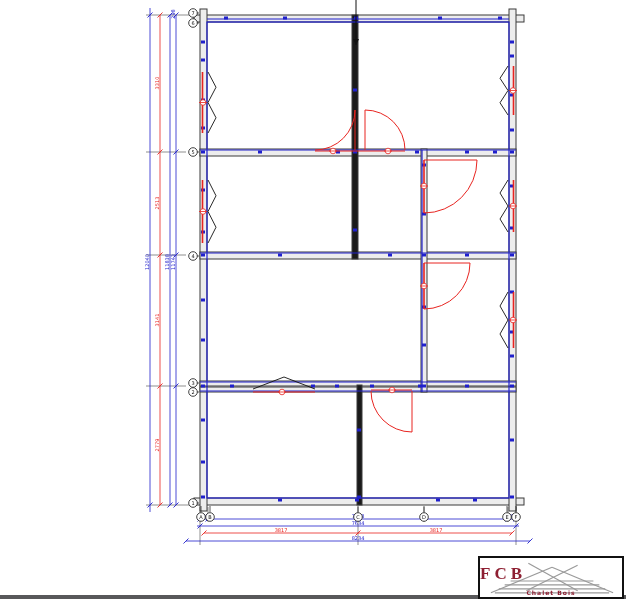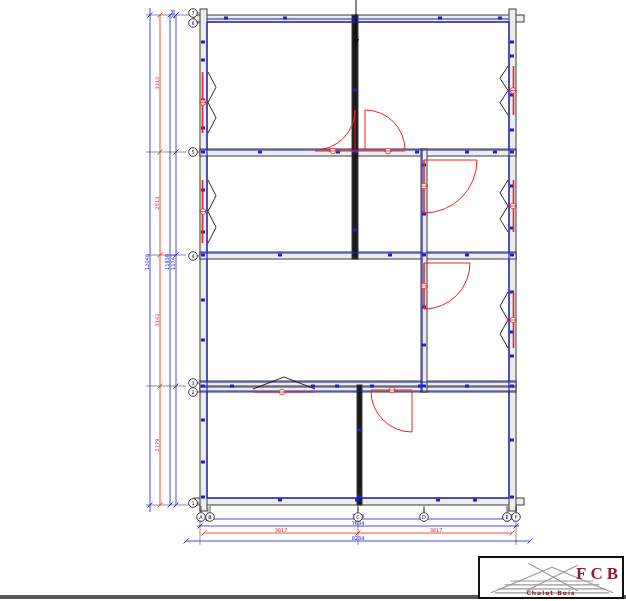--- a/index.html
+++ b/index.html
@@ -2,21 +2,21 @@
 <html><head>
 <meta charset="utf-8">
 <style>
   html,body{margin:0;padding:0;background:#fff;}
   body{width:626px;height:601px;position:relative;overflow:hidden;
        font-family:"DejaVu Sans",sans-serif;}
   #plan{position:absolute;left:0;top:0;}
   .logo-box{position:absolute;left:478px;top:556px;width:146px;height:43px;
             border:2px solid #111;background:#fff;box-sizing:border-box;}
   .logo-truss{position:absolute;left:3px;top:1px;}
-  .logo-acronym{position:absolute;left:0;right:0;top:7px;text-align:right;
+  .logo-acronym{position:absolute;left:0;right:0;top:7px;text-align:left;
                 font-family:"Liberation Serif",serif;font-weight:bold;
                 font-size:17px;letter-spacing:4px;line-height:17px;}
   .logo-name{position:absolute;left:0;right:0;bottom:1px;text-align:center;
              font-weight:bold;font-size:6px;letter-spacing:1px;}
   .bottom-bar{position:absolute;left:0;top:595px;width:626px;height:4px;}
   text{font-family:"DejaVu Sans",sans-serif;}
 </style>
 </head>
 <body>
 

